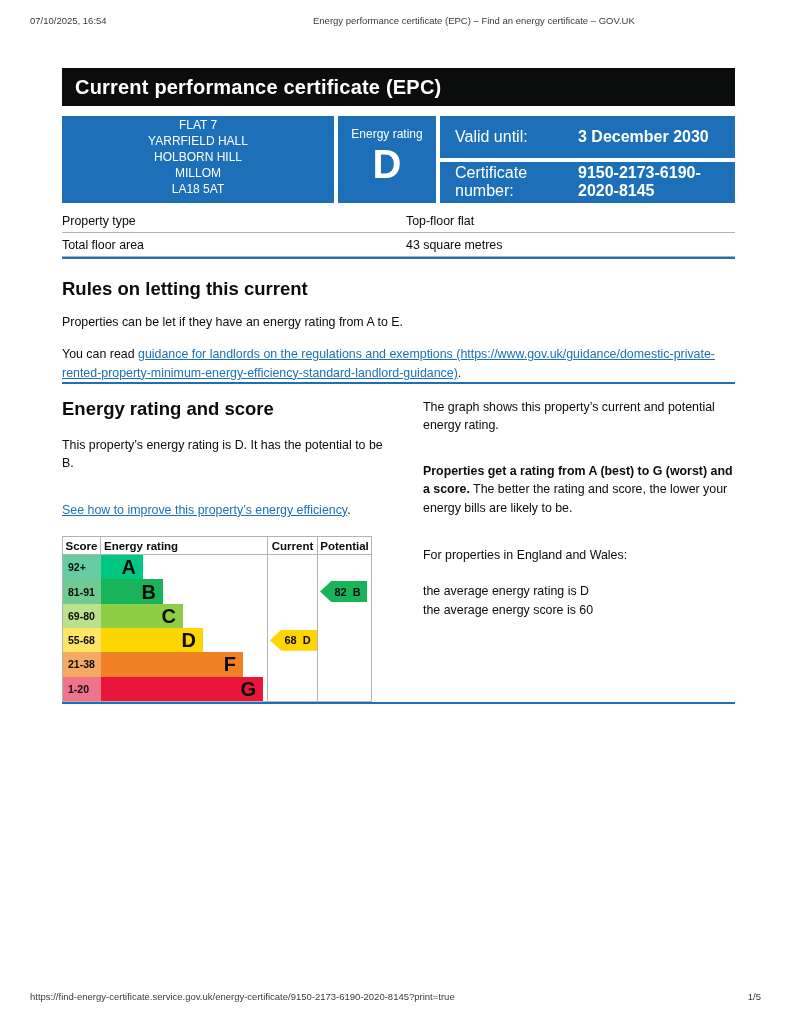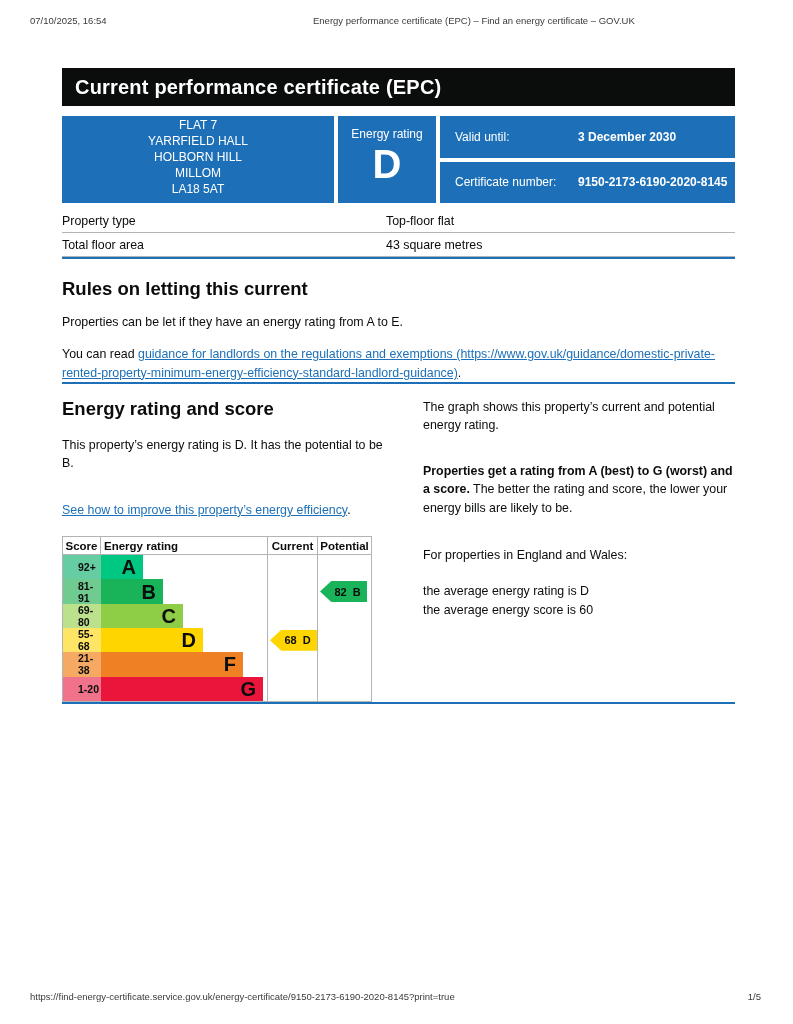--- a/index.html
+++ b/index.html
@@ -22,27 +22,27 @@
     padding-left:13px; font-size:20px; font-weight:bold; letter-spacing:.2px;
   }
 
   .summary { display:flex; gap:4px; margin-top:10px; height:87px; }
   .bluebox { background:#1d70b8; color:#fff; }
   .address-box { width:272px; padding:1px 14px; font-size:12px; line-height:1.34;text-align:center; }
   .rating-box { width:98px; display:flex; flex-direction:column; align-items:center; padding-top:11px; }
   .rating-box .lbl { font-size:12px; }
   .rating-box .big { font-size:40px; font-weight:bold; line-height:1; margin-top:3px; }
   .right-stack { flex:1; display:flex; flex-direction:column; gap:4px; }
-  .kv-box { flex:1; display:flex; align-items:center; padding-left:15px; font-size:12px; }
+  .kv-box { flex:1; display:flex; align-items:center; padding-left:15px; font-size:16px; }
   .kv-box .k { width:123px; flex:none; }
   .kv-box .v { font-weight:bold; }
 
   .prop-table { margin-top:6px; font-size:12.4px; }
   .prop-row { position:relative; padding:5px 0 4px; border-bottom:1px solid #b1b4b6; }
-  .prop-row .v { position:absolute; left:324px; top:5px; }
+  .prop-row .v { position:absolute; left:344px; top:5px; }
 
   hr.blue { border:0; border-top:2px solid #1d70b8; margin:0; }
   .hr1 { margin-top:8px; } .hr2 { margin-top:28px; } .hr3 { margin-top:18px; }
 
   h2 { font-size:18.5px; font-weight:bold; margin:0; }
   .rules h2 { margin-top:19px; }
   p.body { font-size:12.4px; line-height:1.48; margin:13px 0 0; }
   .rules p.p2 { margin-top:14px; }
   a { color:#1d70b8; text-decoration:underline; }
 
@@ -59,21 +59,21 @@
 
   .chart-wrap { position:relative; margin-top:17px; width:310px; }
   .chart { width:310px; border:1px solid #b1b4b6; }
   .chart-head { display:flex; height:18px; border-bottom:1px solid #b1b4b6; font-weight:bold; font-size:11.5px; }
   .h-score { width:38px; border-right:1px solid #b1b4b6; display:flex; align-items:center; justify-content:center; }
   .h-rating { flex:1; display:flex; align-items:center; padding-left:3px; }
   .h-cur { width:50px; border-left:1px solid #b1b4b6; display:flex; align-items:center; justify-content:center; }
   .h-pot { width:54px; border-left:1px solid #b1b4b6; display:flex; align-items:center; justify-content:center; }
 
   .chart-row { display:flex; height:24.3px; }
-  .c-score { width:38px; display:flex; align-items:center; padding-left:15px; font-weight:bold; font-size:10.5px; }
+  .c-score { width:38px; display:flex; align-items:center; padding-left:5px; font-weight:bold; font-size:10.5px; }
   .c-bars { flex:1; position:relative; }
   .bar { position:absolute; left:0; top:0; bottom:0; display:flex; align-items:center; justify-content:flex-end; padding-right:7px; font-weight:bold; font-size:20px; line-height:1; }
   .c-cur { width:50px; border-left:1px solid #b1b4b6; }
   .c-pot { width:54px; border-left:1px solid #b1b4b6; }
 
   .arrow {
     position:absolute; height:21px; width:47px;
     clip-path:polygon(0 50%, 24% 0, 100% 0, 100% 100%, 24% 100%);
     display:flex; align-items:center; justify-content:center; gap:6px;
     font-weight:bold; font-size:11px; padding-left:8px; color:#0b0c0c;

